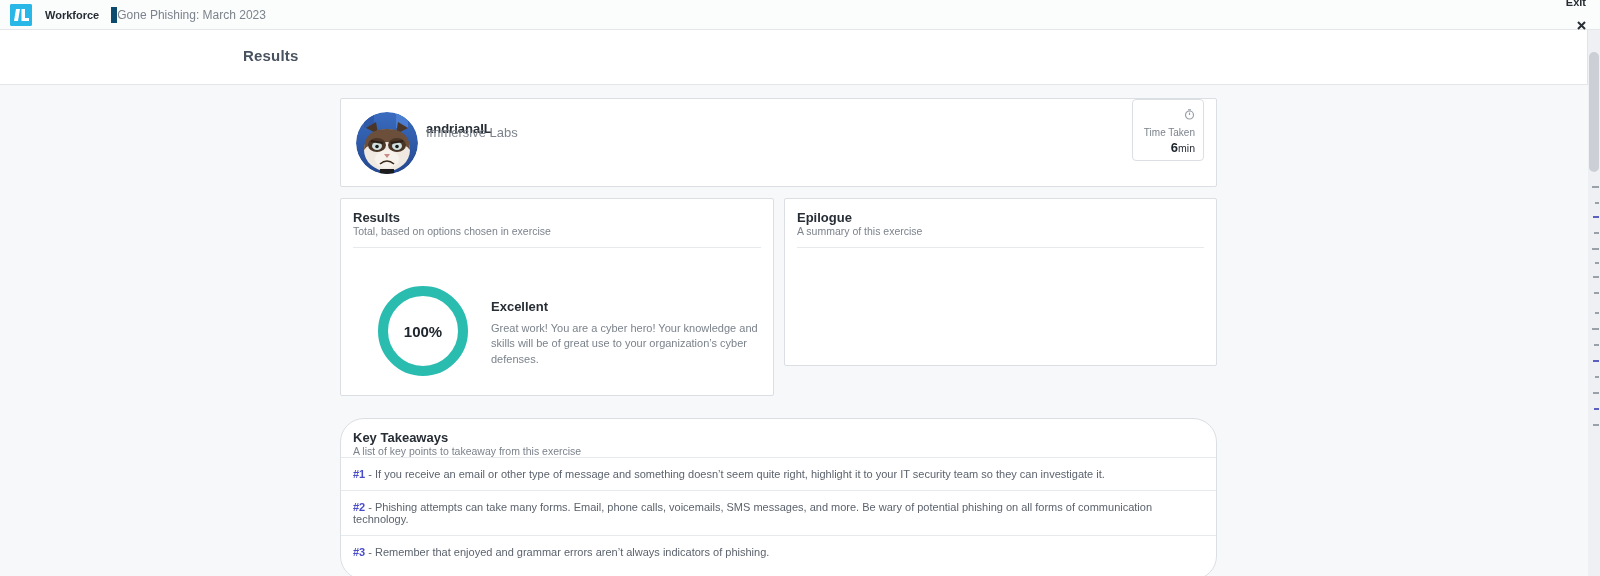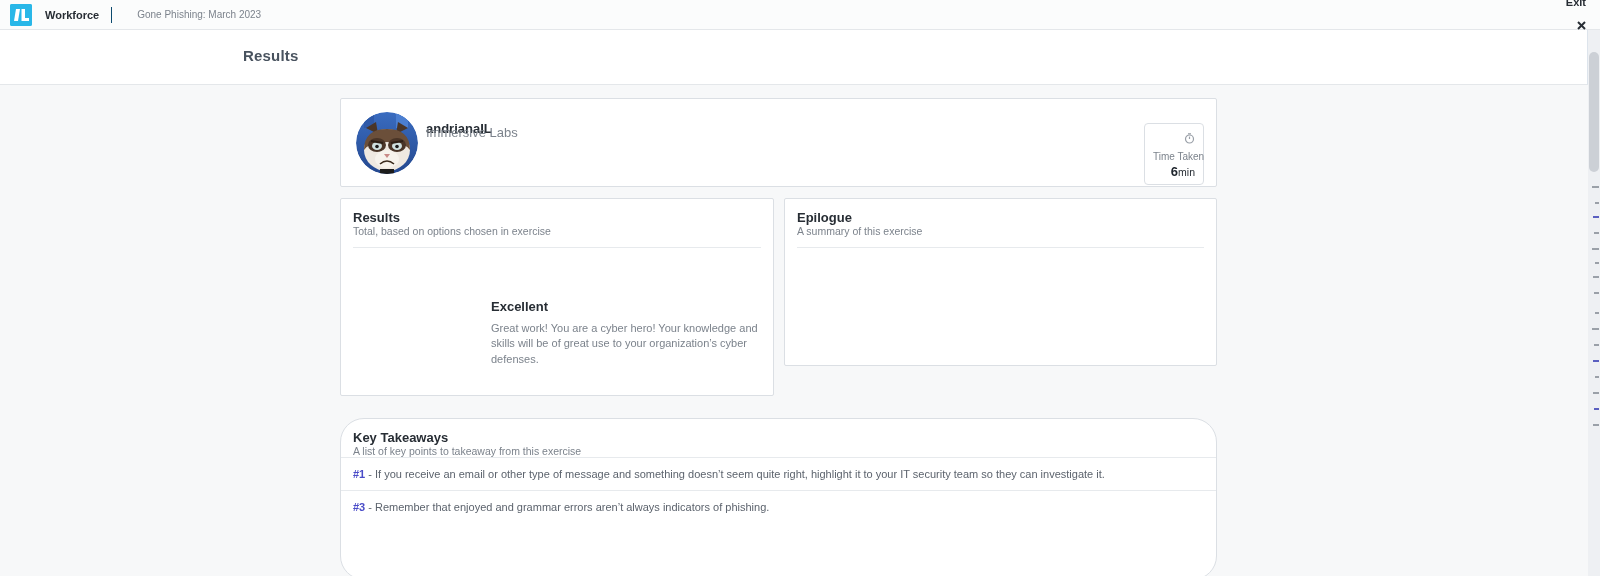--- a/index.html
+++ b/index.html
@@ -19,22 +19,22 @@
   }
   .logo {
     width:22px; height:22px; margin-left:10px; border-radius:2px;
     background:#29b7e8; display:flex; align-items:center; justify-content:center;
     flex:0 0 auto;
   }
   .brand {
     font-size:11px; font-weight:bold; color:#272d34; margin-left:13px;
   }
   .exercise-title {
-    font-size:10px; color:#7c838c; margin-left:12px; padding-left:25px;
-    border-left:1px solid #0c4a6e; height:16px; line-height:16px;
+    font-size:12px; color:#7c838c; margin-left:12px; padding-left:0;
+    border-left:6px solid #0c4a6e; height:16px; line-height:16px;
   }
   .topbar-right {
     margin-left:auto; margin-right:14px; display:flex; align-items:flex-end; gap:8px;
     cursor:pointer;
     flex-direction:column;
   }
   .exit-label { font-size:11px; font-weight:bold; color:#272d34; }
 
   
   .page-header {
@@ -57,21 +57,21 @@
 
   
   .user-card { left:340px; top:98px; width:877px; height:89px; }
   .avatar {
     position:absolute; left:15px; top:13px; width:62px; height:62px;
     border-radius:50%; overflow:hidden;
   }
   .username { position:absolute; left:85px; top:22px; font-size:13px; font-weight:bold; color:#272d34; }
   .company  { position:absolute; left:85px; top:26px; font-size:13px; color:#7c838c; }
   .time-box {
-    position:absolute; right:12px; top:24px; width:60px; height:62px;
+    position:absolute; right:12px; top:0; width:72px; height:62px;
     border:1px solid #dbdfe4; border-radius:4px; background:#fff;
     padding:6px 8px; text-align:right;
   }
   .time-box .clock { display:block; margin-left:auto; }
   .time-label { font-size:10px; color:#7c838c; margin-top:3px; white-space:nowrap; }
   .time-value-row { margin-top:2px; font-size:10.5px; color:#272d34; }
   .time-value { font-size:13px; font-weight:bold; color:#20262e; }
 
   
   .results-card { left:340px; top:198px; width:434px; height:198px; }
@@ -200,38 +200,42 @@
     <div class="time-value-row"><span class="time-value">6</span><span>min</span></div>
   </div>
 </div>
 
 <div class="card results-card">
   <div class="card-head">
     <div class="card-title">Results</div>
     <div class="card-sub">Total, based on options chosen in exercise</div>
     <div class="card-divider"></div>
   </div>
+  <div class="donut">
+    <span class="score">100%</span>
+  </div>
   <div class="rating-title">Excellent</div>
   <div class="rating-desc">Great work! You are a cyber hero! Your knowledge and skills will be of great use to your organization’s cyber defenses.</div>
 </div>
 
 <div class="card epilogue-card">
   <div class="card-head">
     <div class="card-title">Epilogue</div>
     <div class="card-sub">A summary of this exercise</div>
     <div class="card-divider"></div>
   </div>
 </div>
 
 <div class="card takeaways-card">
   <div class="card-head">
     <div class="card-title">Key Takeaways</div>
     <div class="card-sub">A list of key points to takeaway from this exercise</div>
   </div>
   <div class="takeaway-row"><span class="tk-num">#1</span><span>- If you receive an email or other type of message and something doesn’t seem quite right, highlight it to your IT security team so they can investigate it.</span></div>
+  <div class="takeaway-row"><span class="tk-num">#2</span><span>- Phishing attempts can take many forms. Email, phone calls, voicemails, SMS messages, and more. Be wary of potential phishing on all forms of communication technology.</span></div>
   <div class="takeaway-row"><span class="tk-num">#3</span><span>- Remember that enjoyed and grammar errors aren’t always indicators of phishing.</span></div>
 </div>
 
 <div class="scrollbar">
   <div class="scroll-thumb"></div>
 </div>
 <div>
   <div class="edge-frag" style="top:186px; width:7px;"></div>
   <div class="edge-frag" style="top:202px; width:4px;"></div>
   <div class="edge-frag blue" style="top:216px; width:6px;"></div>

